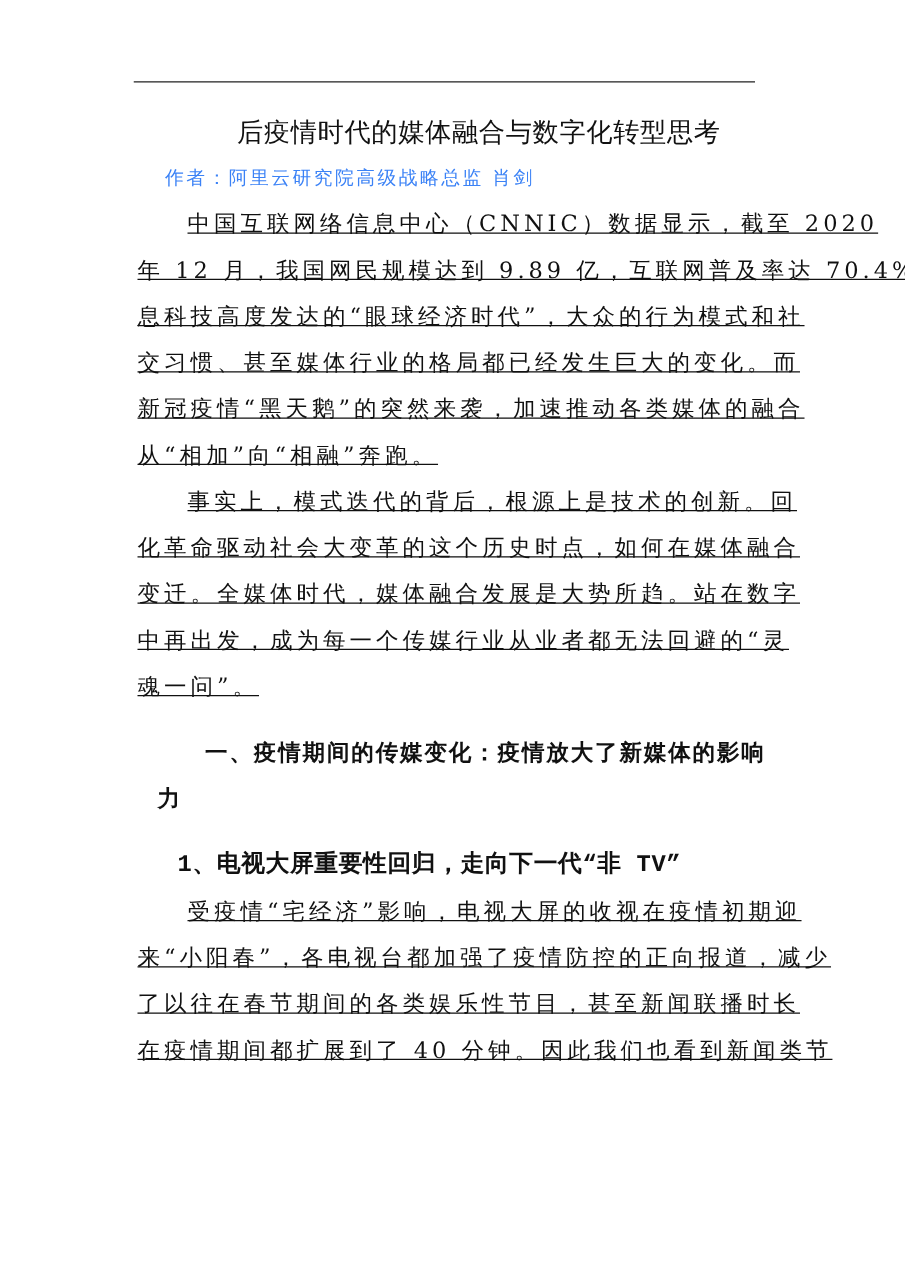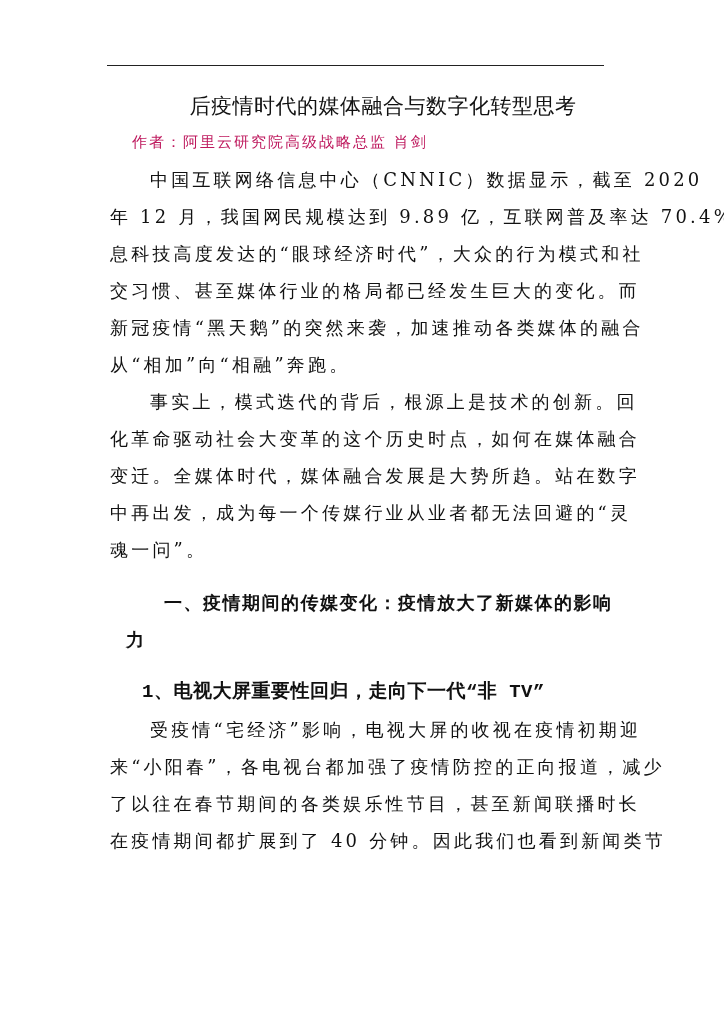--- a/index.html
+++ b/index.html
@@ -43,25 +43,26 @@
       text-align: center;
     }
     .byline {
       margin: 0;
       padding-left: 22px;
       height: 36px;
       line-height: 36px;
       font-family: "DejaVu Sans", "Liberation Sans", sans-serif;
       font-size: 15px;
       letter-spacing: 2px;
-      color: #be185d;
+      color: #3b82f6;
       white-space: nowrap;
     }
     .para {
       margin: 0;
+      text-decoration: underline;
     }
     .line {
       display: block;
       height: 37px;
       line-height: 37px;
       font-size: 18px;
       letter-spacing: 3.2px;
       white-space: nowrap;
     }
     .line.indent {

